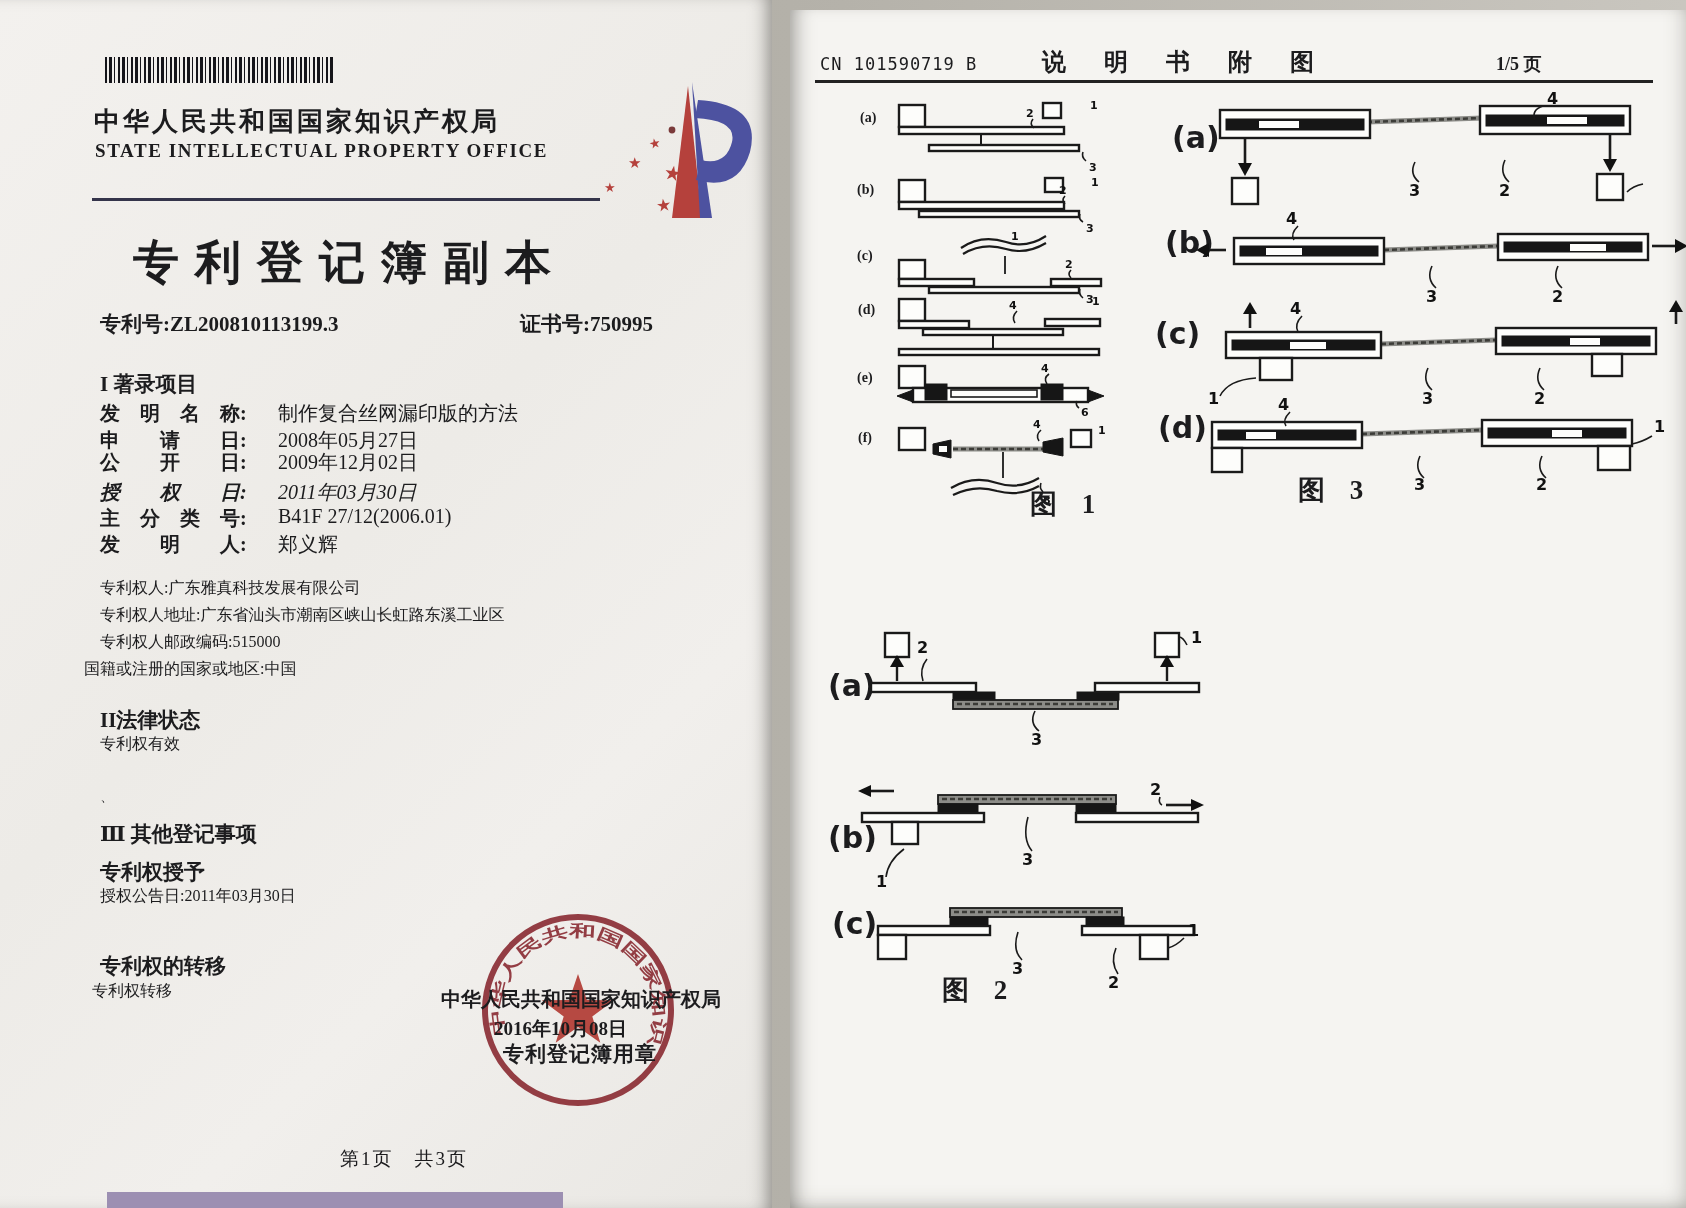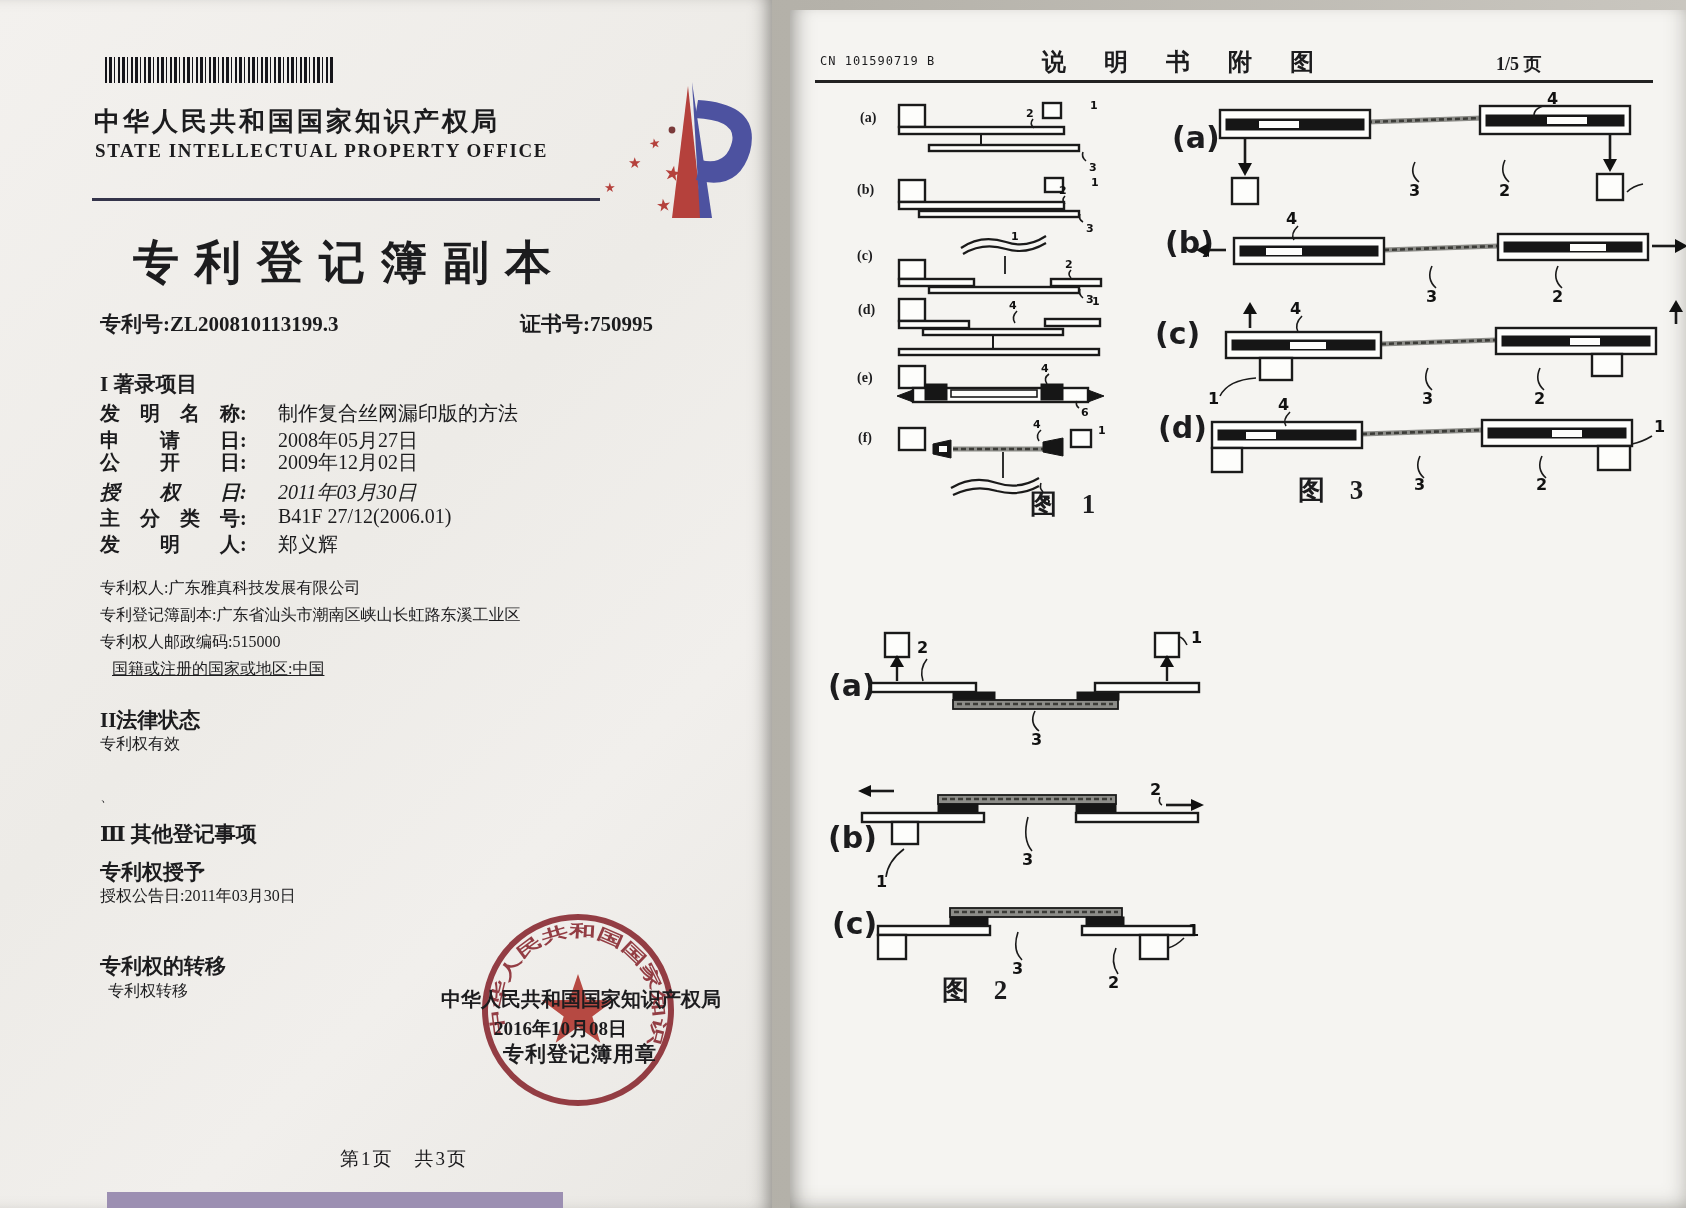--- a/index.html
+++ b/index.html
@@ -25,21 +25,21 @@
   .row-ids{font-size:21px;font-weight:bold;}
   .sec-head{font-size:21px;font-weight:bold;}
   .body-line{font-size:16px;}
   .fieldrow{left:100px;font-size:20px;display:flex;}
   .fieldrow .lab{width:178px;font-weight:bold;}
   .fieldrow .val{font-weight:normal;}
   .stamp-overlay{font-weight:bold;z-index:4;}
   .footer-page{left:340px;top:1146px;font-size:19px;letter-spacing:2px;}
   .accent-bar{left:107px;top:1192px;width:456px;height:16px;}
   
-  .rp-docno{left:820px;top:54px;font-size:12px;letter-spacing:1px;font-family:"DejaVu Sans Mono",monospace;}
+  .rp-docno{left:820px;top:54px;font-size:17px;letter-spacing:1px;font-family:"DejaVu Sans Mono",monospace;}
   .rp-title{left:1042px;top:46px;font-size:24px;font-weight:bold;letter-spacing:7px;font-family:Liberation Serif, serif;}
   .rp-pageno{left:1496px;top:52px;font-size:18px;font-weight:bold;}
   .rp-rule{left:815px;top:80px;width:838px;height:3px;background:#222;}
   .sublab-s{font-size:14px;font-weight:bold;}
   .sublab-l{font-size:30px;font-weight:bold;font-family:"DejaVu Sans",sans-serif;}
   .figcap{font-size:27px;font-weight:bold;letter-spacing:9px;}
   svg text.callout{font:bold 16px "DejaVu Sans",sans-serif;fill:#111;}
   svg text.callout-s{font:bold 11px "DejaVu Sans",sans-serif;fill:#111;}
   svg .ln{stroke:#1a1a1a;fill:none;}
   svg .bar{fill:#fdfdfb;stroke:#1a1a1a;stroke-width:2.4;}
@@ -99,35 +99,35 @@
     <div class="abs fieldrow" style="top:505px;">
       <span class="lab">主　分　类　号:</span>
       <span class="val">B41F 27/12(2006.01)</span>
     </div>
     <div class="abs fieldrow" style="top:531px;">
       <span class="lab">发　　明　　人:</span>
       <span class="val">郑义辉</span>
     </div>
 
     <div class="abs body-line" style="left:100px;top:578px;">专利权人:广东雅真科技发展有限公司</div>
-    <div class="abs body-line" style="left:100px;top:605px;">专利登记簿副本:广东省汕头市潮南区峡山长虹路东溪工业区</div>
+    <div class="abs body-line" style="left:100px;top:605px;">专利权人地址:广东省汕头市潮南区峡山长虹路东溪工业区</div>
     <div class="abs body-line" style="left:100px;top:632px;">专利权人邮政编码:515000</div>
-    <div class="abs body-line" style="left:112px;top:659px;text-decoration:underline;">国籍或注册的国家或地区:中国</div>
+    <div class="abs body-line" style="left:84px;top:659px;">国籍或注册的国家或地区:中国</div>
 
     <div class="abs sec-head" style="left:100px;top:706px;">II法律状态</div>
     <div class="abs body-line" style="left:100px;top:734px;">专利权有效</div>
 
     <div class="abs" style="left:100px;top:788px;font-size:14px;">、</div>
     <div class="abs sec-head" style="left:100px;top:820px;">Ⅲ 其他登记事项</div>
 
     <div class="abs sec-head" style="left:100px;top:858px;">专利权授予</div>
     <div class="abs body-line" style="left:100px;top:886px;">授权公告日:2011年03月30日</div>
 
     <div class="abs sec-head" style="left:100px;top:952px;">专利权的转移</div>
-    <div class="abs body-line" style="left:108px;top:981px;">专利权转移</div>
+    <div class="abs body-line" style="left:92px;top:981px;">专利权转移</div>
 
     <svg class="abs" style="left:478px;top:908px;z-index:3;opacity:.92;" width="200" height="200">
       <circle cx="100" cy="102" r="93" fill="none" stroke="#8c2f36" stroke-width="6"></circle>
       <polygon points="100,66 108.8,91.9 136.1,92.3 114.3,108.6 122.3,134.7 100,119 77.7,134.7 85.7,108.6 63.9,92.3 91.2,91.9" fill="#b23c34"></polygon>
       <defs>
           <path id="stamparc" d="M 30 134 A 76 76 0 1 1 170 134" fill="none"></path>
         </defs>
       <text fill="#8c2f36" font-size="16" font-weight="bold">
         <textPath href="#stamparc" startOffset="8" textLength="372" lengthAdjust="spacingAndGlyphs">中华人民共和国国家知识产权局</textPath>
       </text>

